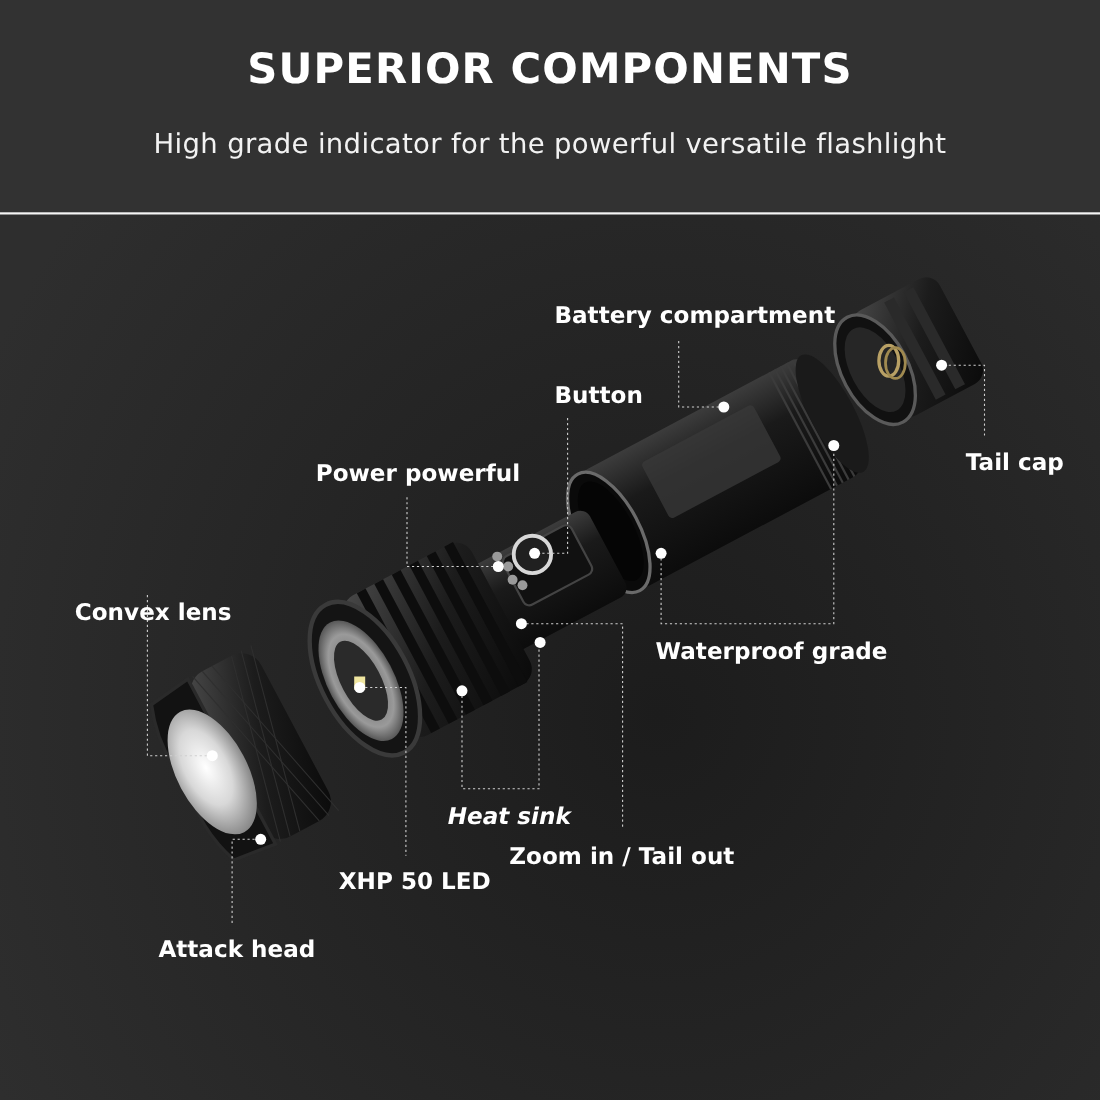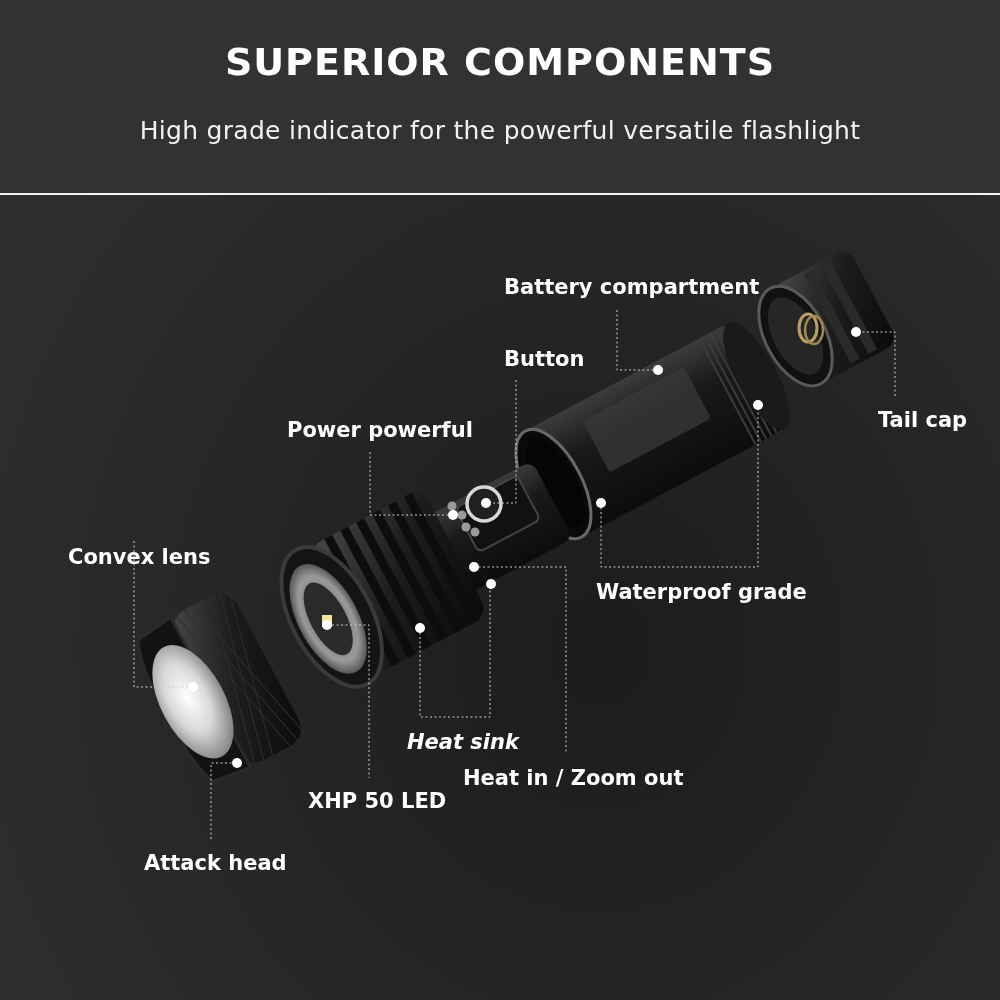--- a/index.html
+++ b/index.html
@@ -161,17 +161,17 @@
     </g>
   </svg>
 
   <div class="label" style="left:504px; top:275px;">Battery compartment</div>
   <div class="label" style="left:481px; top:347px;margin-left:23px;">Button</div>
   <div class="label" style="left:857px; top:408px;margin-left:21px;">Tail cap</div>
   <div class="label" style="left:287px; top:418px;">Power powerful</div>
   <div class="label" style="left:68px; top:507px;margin-top:38px;">Convex lens</div>
   <div class="label" style="left:596px; top:580px;">Waterproof grade</div>
   <div class="label" style="left:407px; top:730px;font-style:italic;">Heat sink</div>
-  <div class="label" style="left:463px; top:766px;">Heat in / Zoom out</div>
+  <div class="label" style="left:463px; top:766px;">Zoom in / Tail out</div>
   <div class="label" style="left:308px; top:789px;">XHP 50 LED</div>
   <div class="label" style="left:144px; top:851px;">Attack head</div>
 
 </div>
 
 </body></html>

